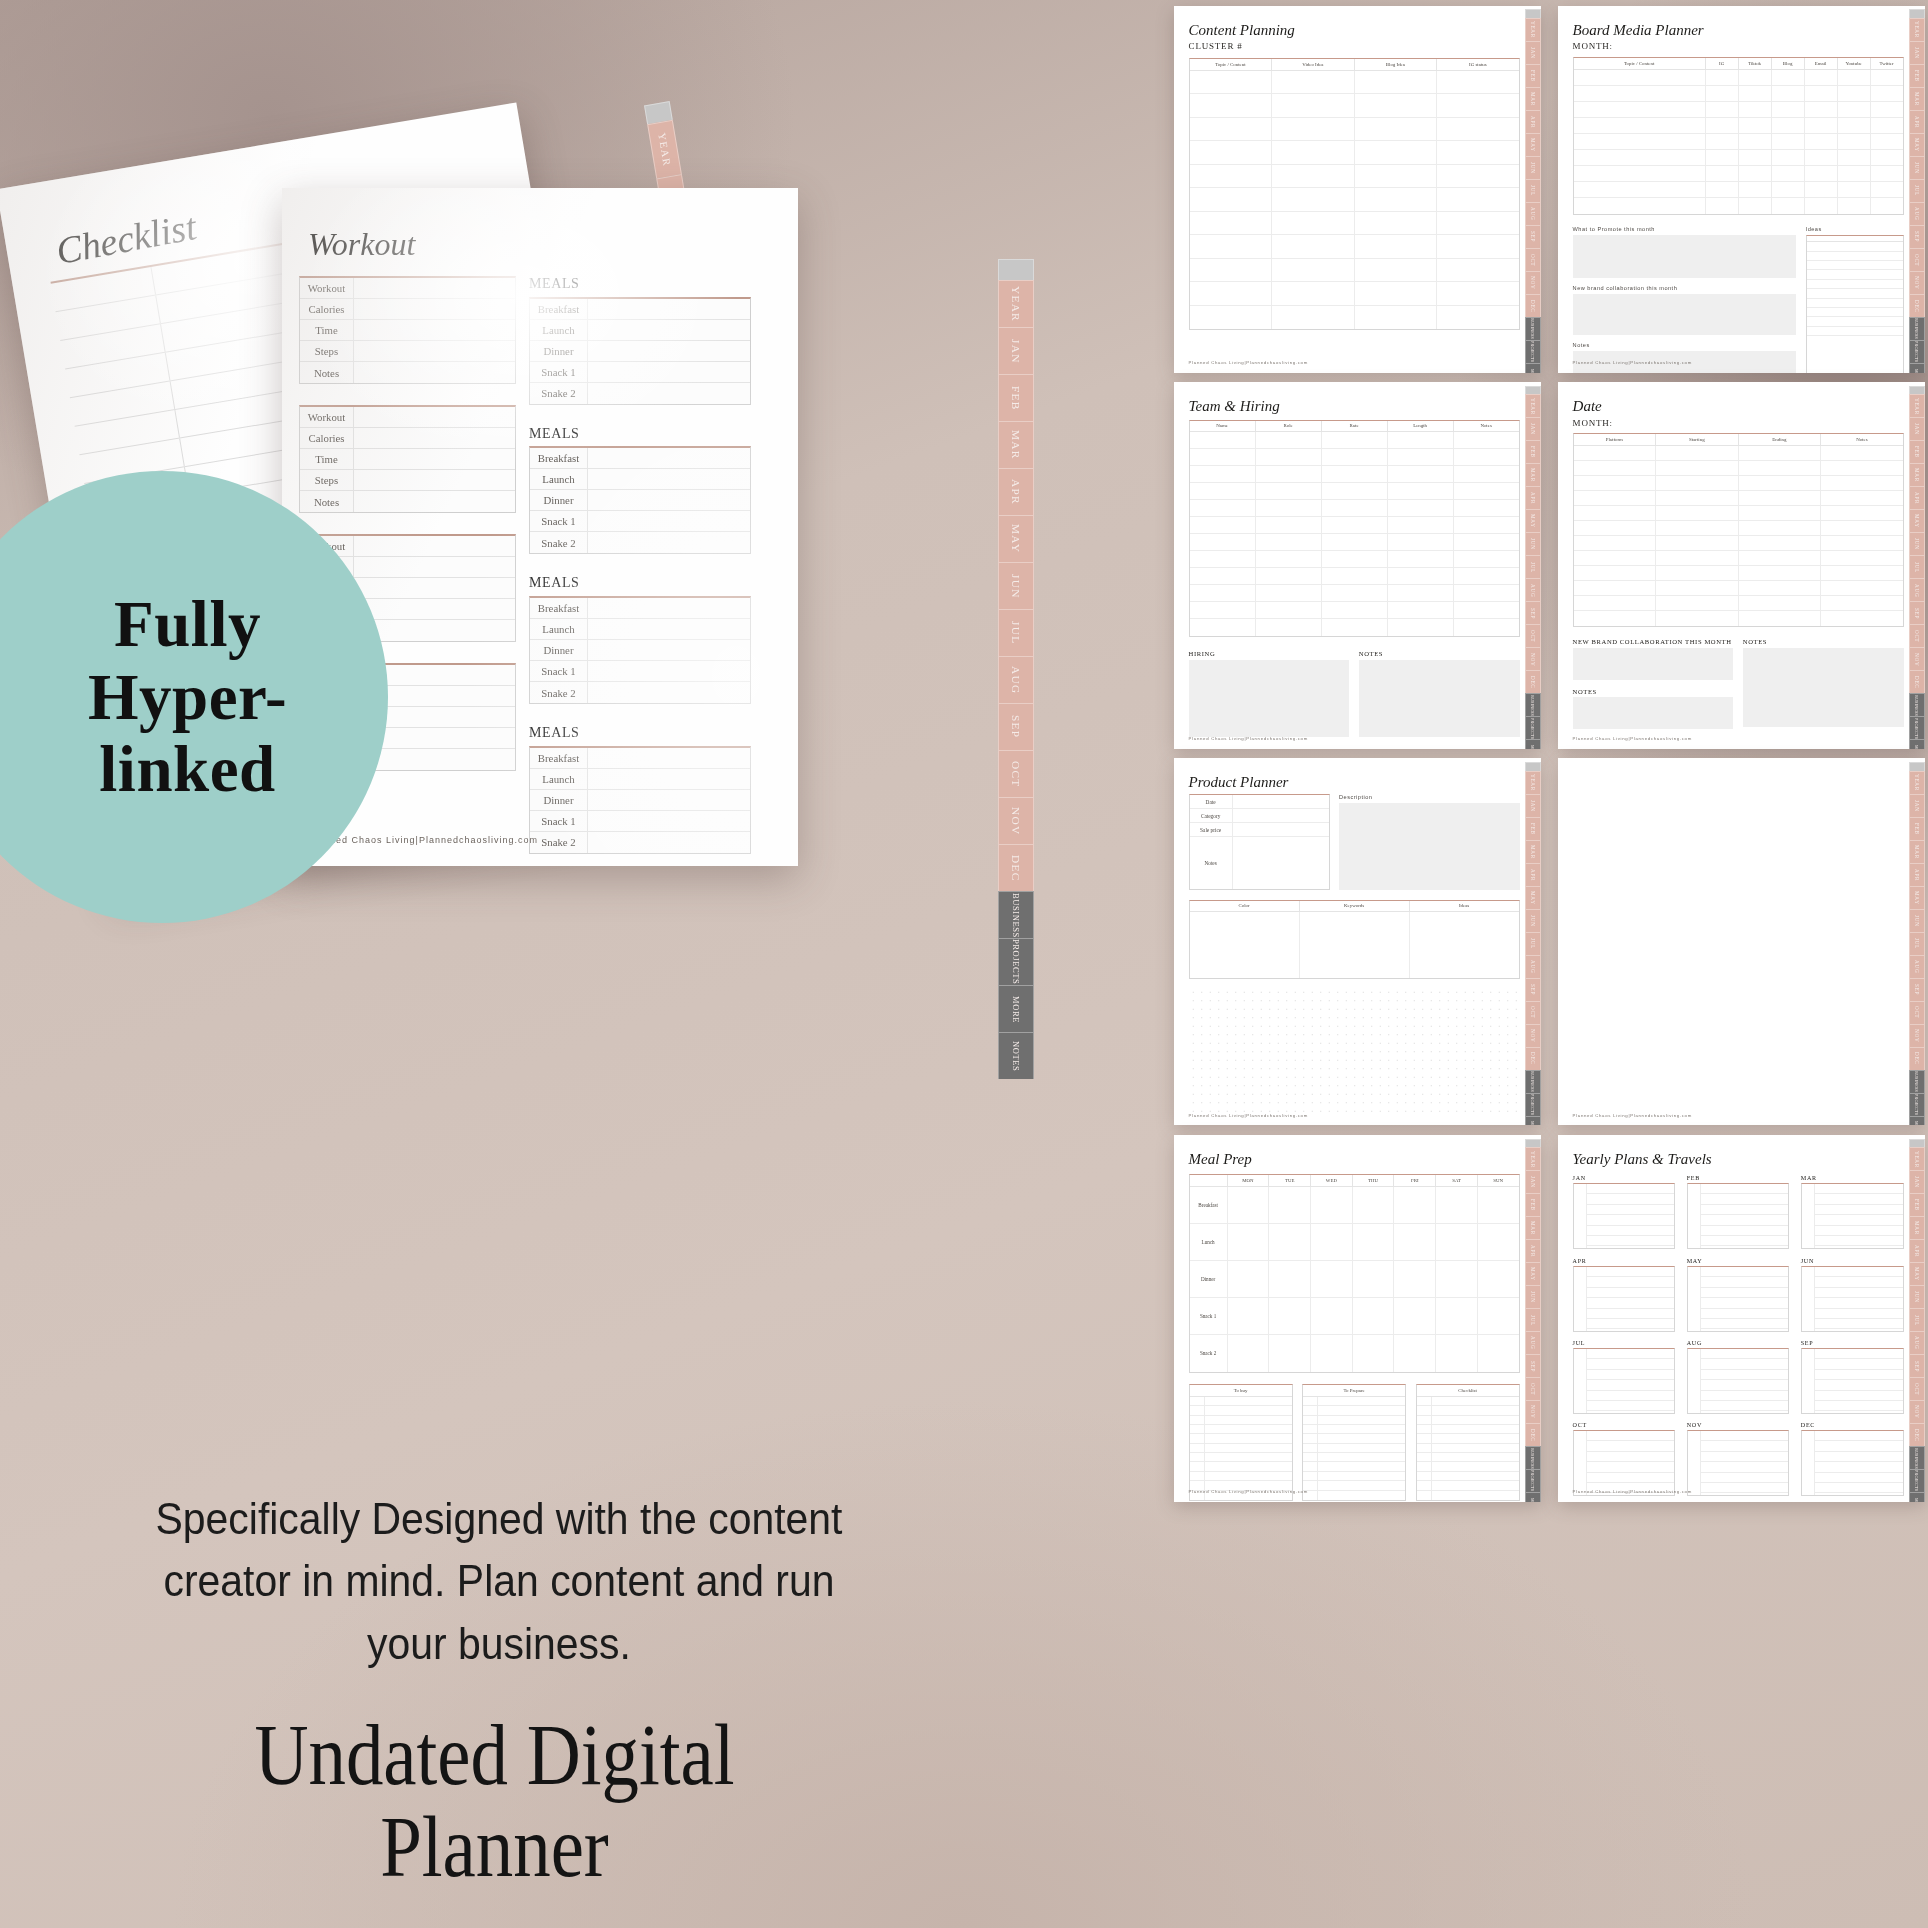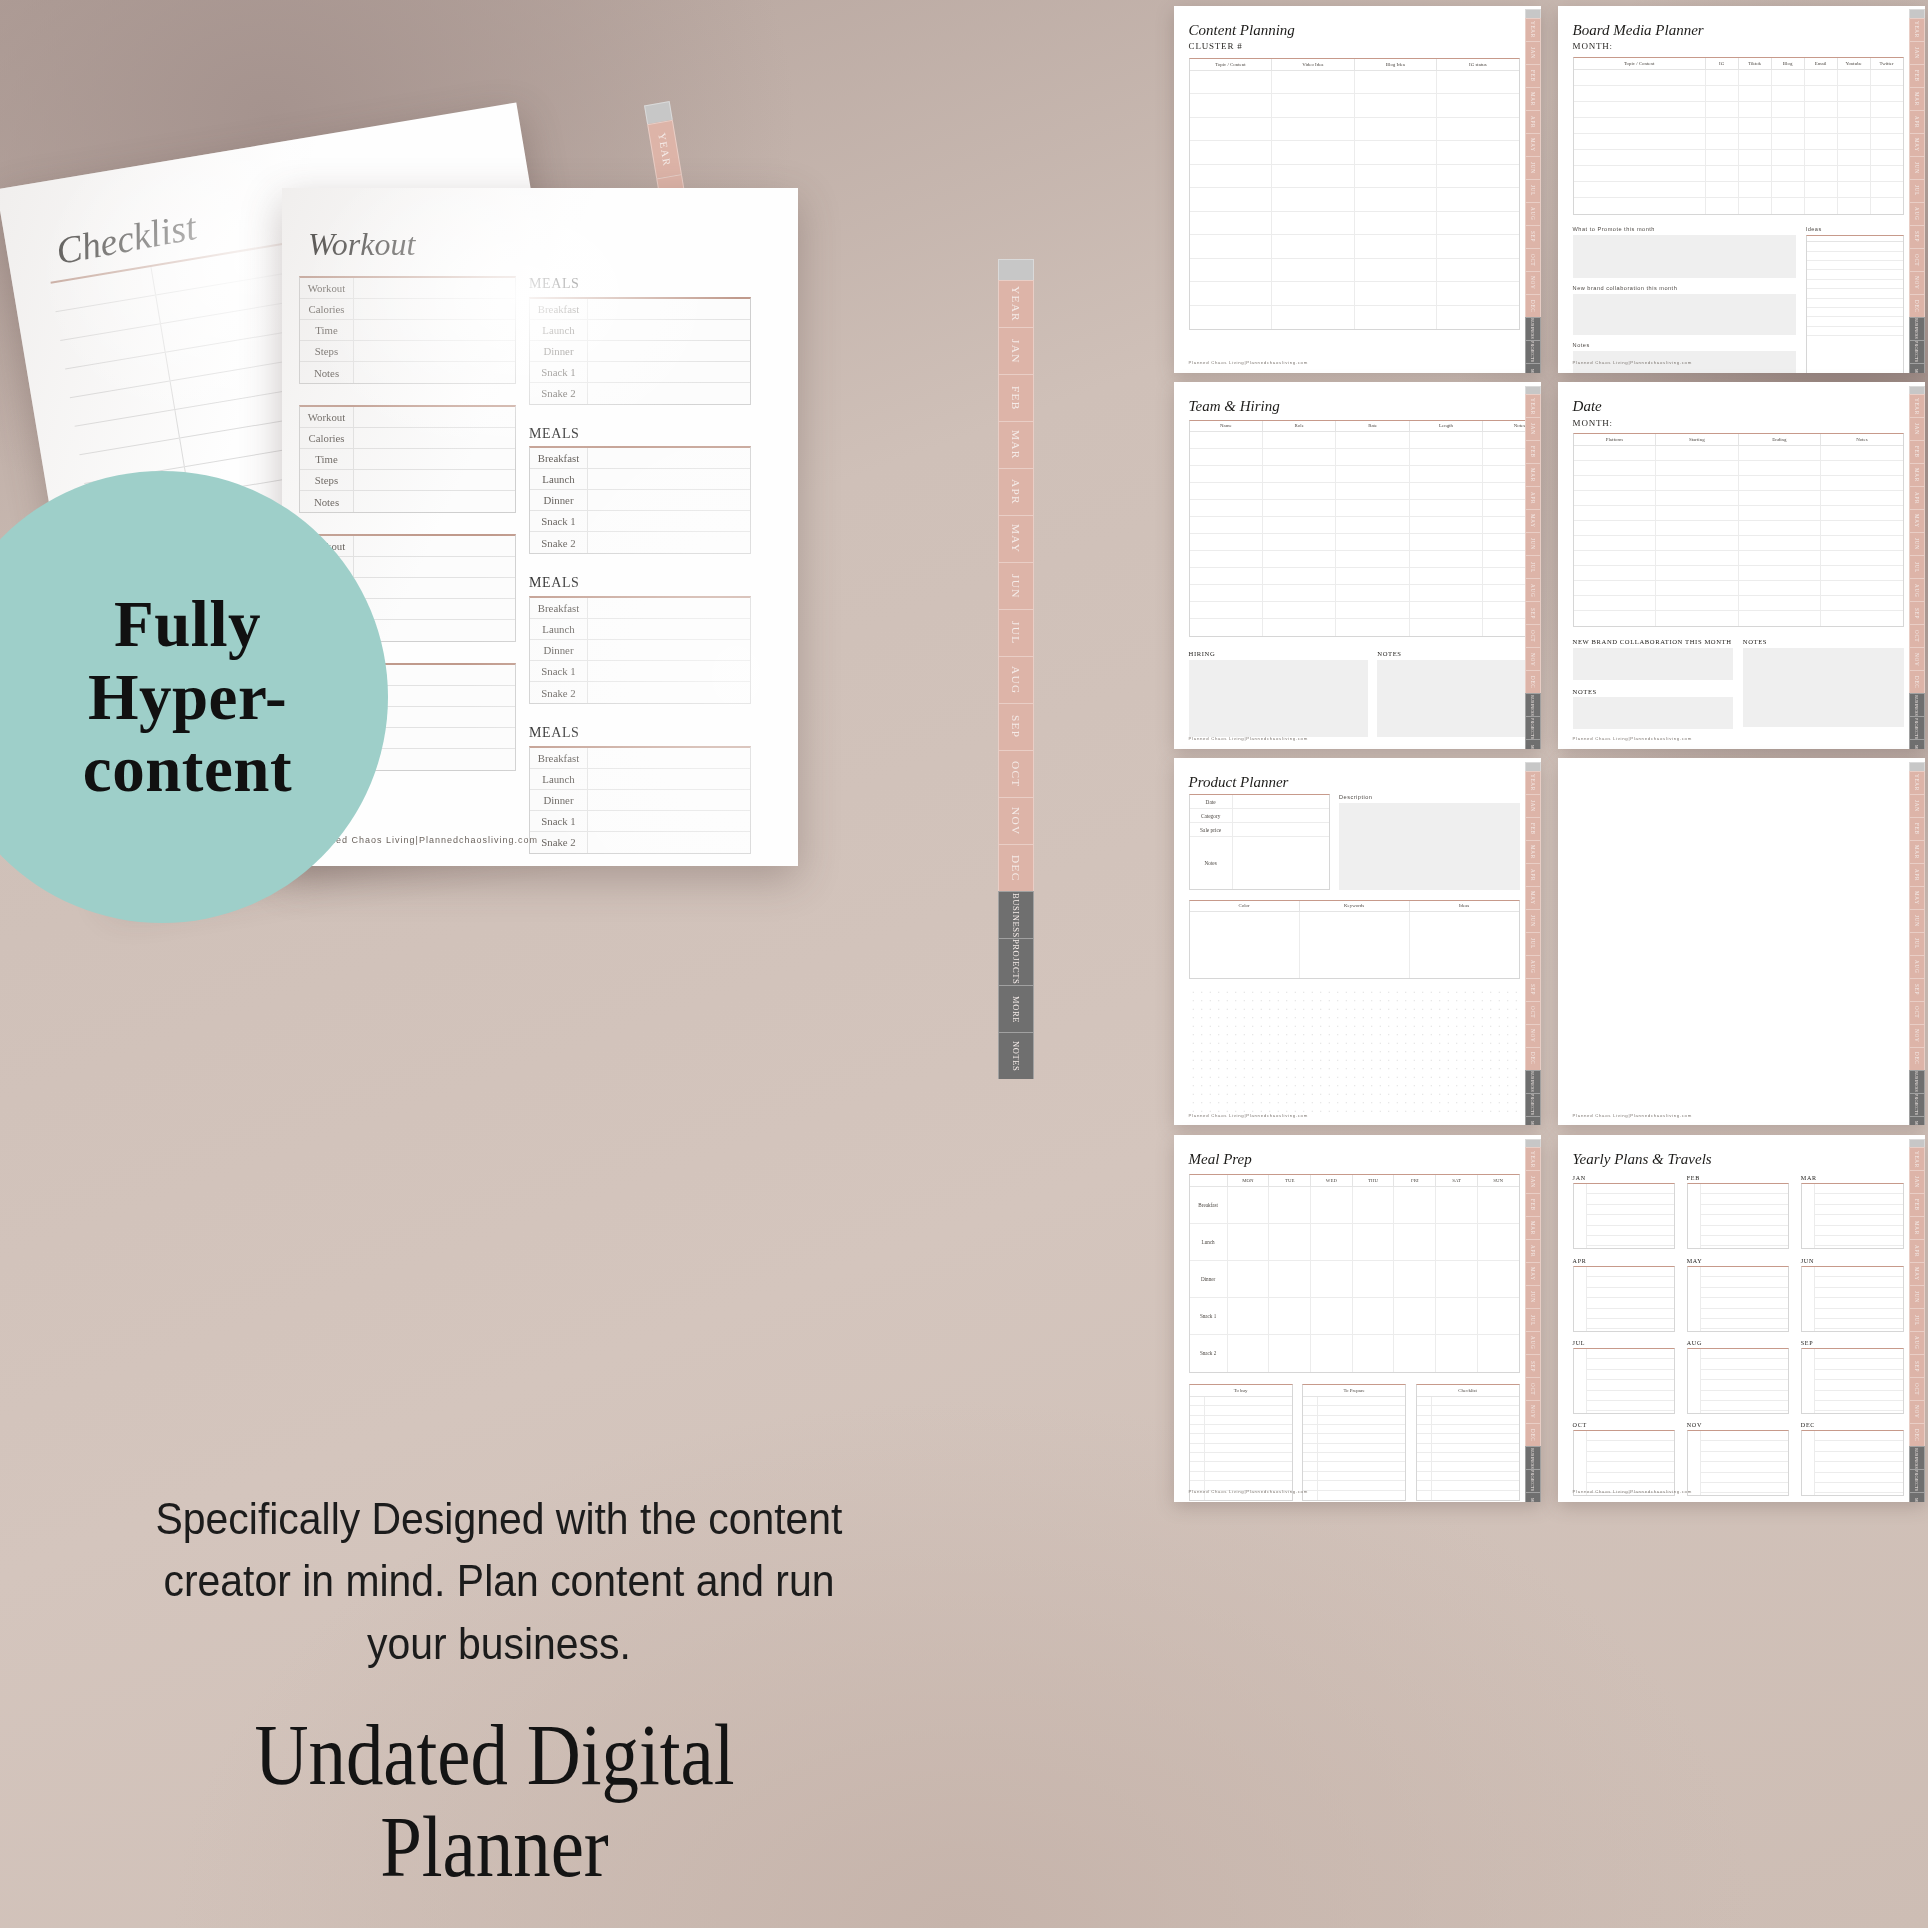--- a/index.html
+++ b/index.html
@@ -282,21 +282,21 @@
 <body>
 
 <div class="bg"></div>
 
 <div class="promo">
 
   <div class="badge">
     <div class="badge-text">
       <div>Fully</div>
       <div>Hyper-</div>
-      <div>content</div>
+      <div>linked</div>
     </div>
   </div>
 
 
   <div class="promo-desc">Specifically Designed with the content creator in mind. Plan content and run your business.</div>
 
   <div class="title-undated">
     <div>Undated Digital</div>
     <div>Planner</div>
   </div>
@@ -897,21 +897,21 @@
         <div class="tab month">SEP</div>
         <div class="tab month">OCT</div>
         <div class="tab month">NOV</div>
         <div class="tab month">DEC</div>
         <div class="tab dark">BUSINESS</div>
         <div class="tab dark">PROJECTS</div>
         <div class="tab dark">MORE</div>
       </div>
     </div>
     <div class="thumb">
-      <div style="width: 368px; display: flex; flex-direction: column; height: 100%;">
+      <div style="width: 331px; display: flex; flex-direction: column; height: 100%;">
         <div class="t-title">Team &amp; Hiring</div>
         <div class="t-table" style="margin-top: 5.6px;">
           <div class="t-hr">
             <div class="t-hd">Name</div>
             <div class="t-hd">Role</div>
             <div class="t-hd">Rate</div>
             <div class="t-hd">Length</div>
             <div class="t-hd">Notes</div>
           </div>
           <div class="t-row" style="height: 17px;">

